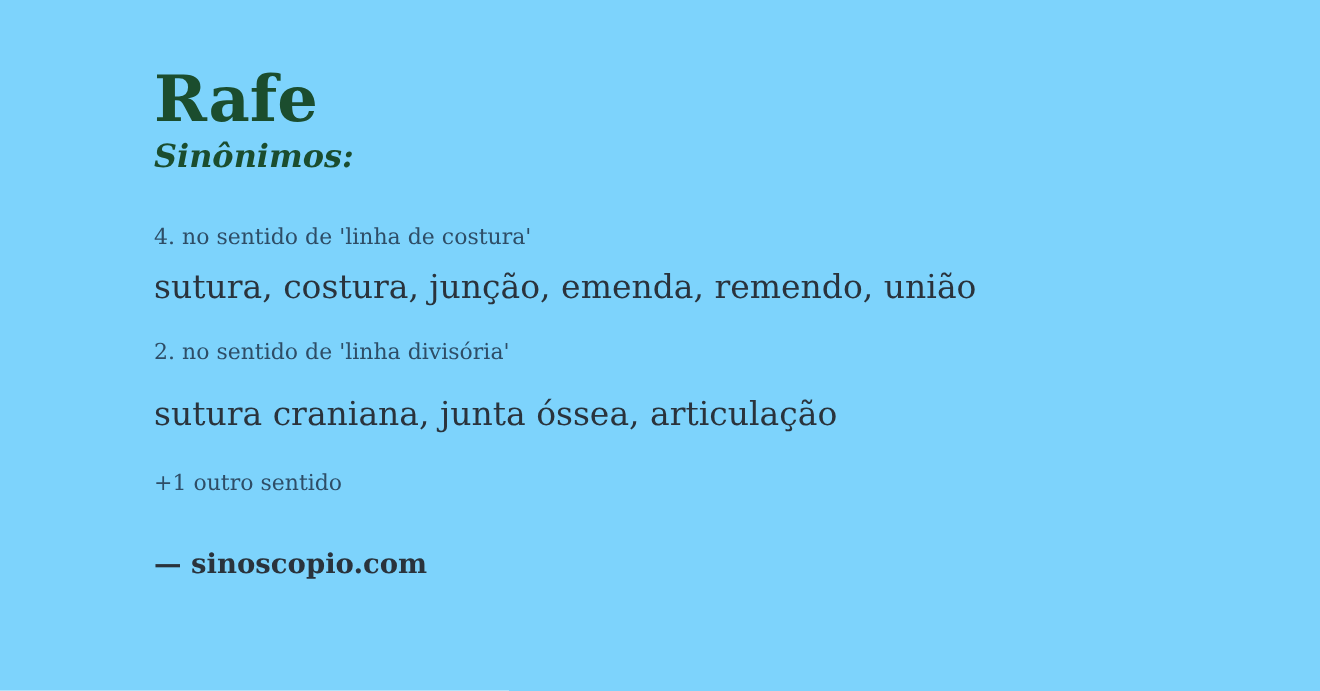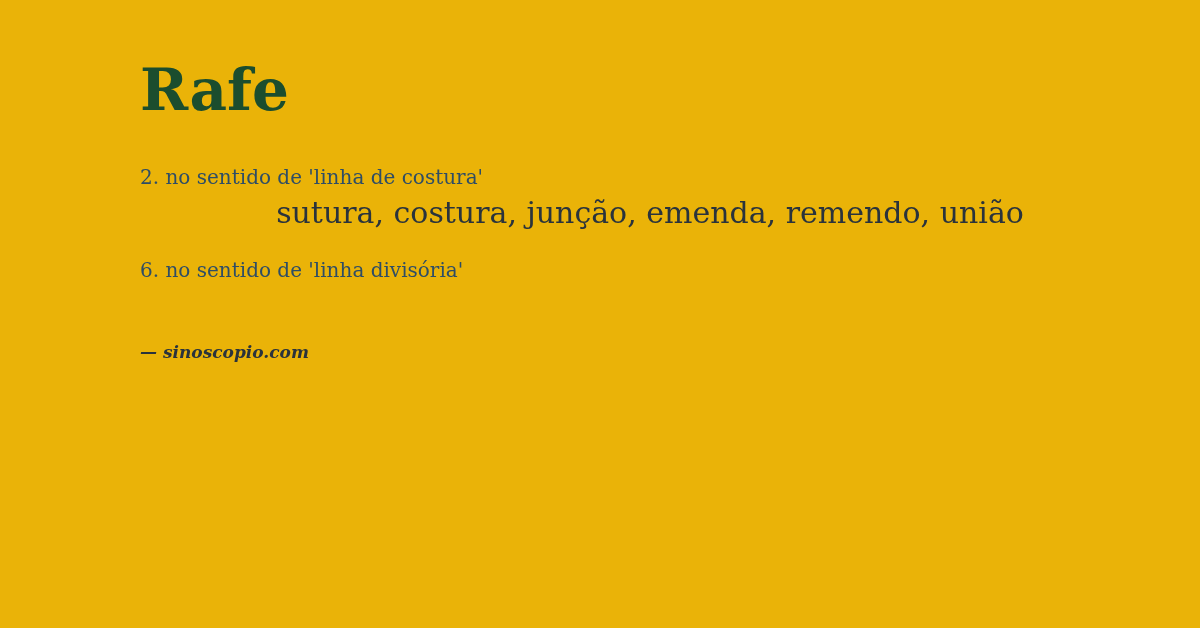--- a/index.html
+++ b/index.html
@@ -37,55 +37,56 @@
   }
   .sense-block {
     margin-bottom: 27px;
   }
   .sense-label {
     font-size: 20px;
     line-height: 1.2;
     color: var(--navy);
   }
   .sense-synonyms {
-    margin-top: 5px;
+    margin-top: 16px;
     font-size: 30px;
     line-height: 1.25;
     color: var(--charcoal);
     white-space: nowrap;
-    text-align: center;
   }
   .more-senses {
     margin-top: 30px;
     font-size: 20px;
     color: var(--navy);
   }
   .attribution {
-    margin-top: 60px;
-    font-size: 17px;
-    font-style: italic;
+    margin-top: 48px;
+    font-size: 25px;
     font-weight: bold;
     color: var(--charcoal);
   }
 </style>
 </head>
 <body>
 
-<div class="card" style="--green: #1b4d2e; --navy: #2e4d66; --charcoal: #2a333c; background: #eab308;">
+<div class="card" style="--green: #1b4d2e; --navy: #2e4d66; --charcoal: #2a333c; background: #7dd3fc;">
   <h1 class="title">Rafe</h1>
+  <div class="subtitle">Sinônimos:</div>
 
   <div class="senses">
     <div class="sense-block">
-      <div class="sense-label">2. no sentido de 'linha de costura'</div>
+      <div class="sense-label">4. no sentido de 'linha de costura'</div>
       <div class="sense-synonyms">sutura, costura, junção, emenda, remendo, união</div>
     </div>
 
     <div class="sense-block">
-      <div class="sense-label">6. no sentido de 'linha divisória'</div>
+      <div class="sense-label">2. no sentido de 'linha divisória'</div>
     </div>
 
     <div class="sense-block">
+      <div class="sense-synonyms">sutura craniana, junta óssea, articulação</div>
     </div>
   </div>
 
+  <div class="more-senses">+1 outro sentido</div>
 
   <div class="attribution">— sinoscopio.com</div>
 </div>
 
 </body></html>

